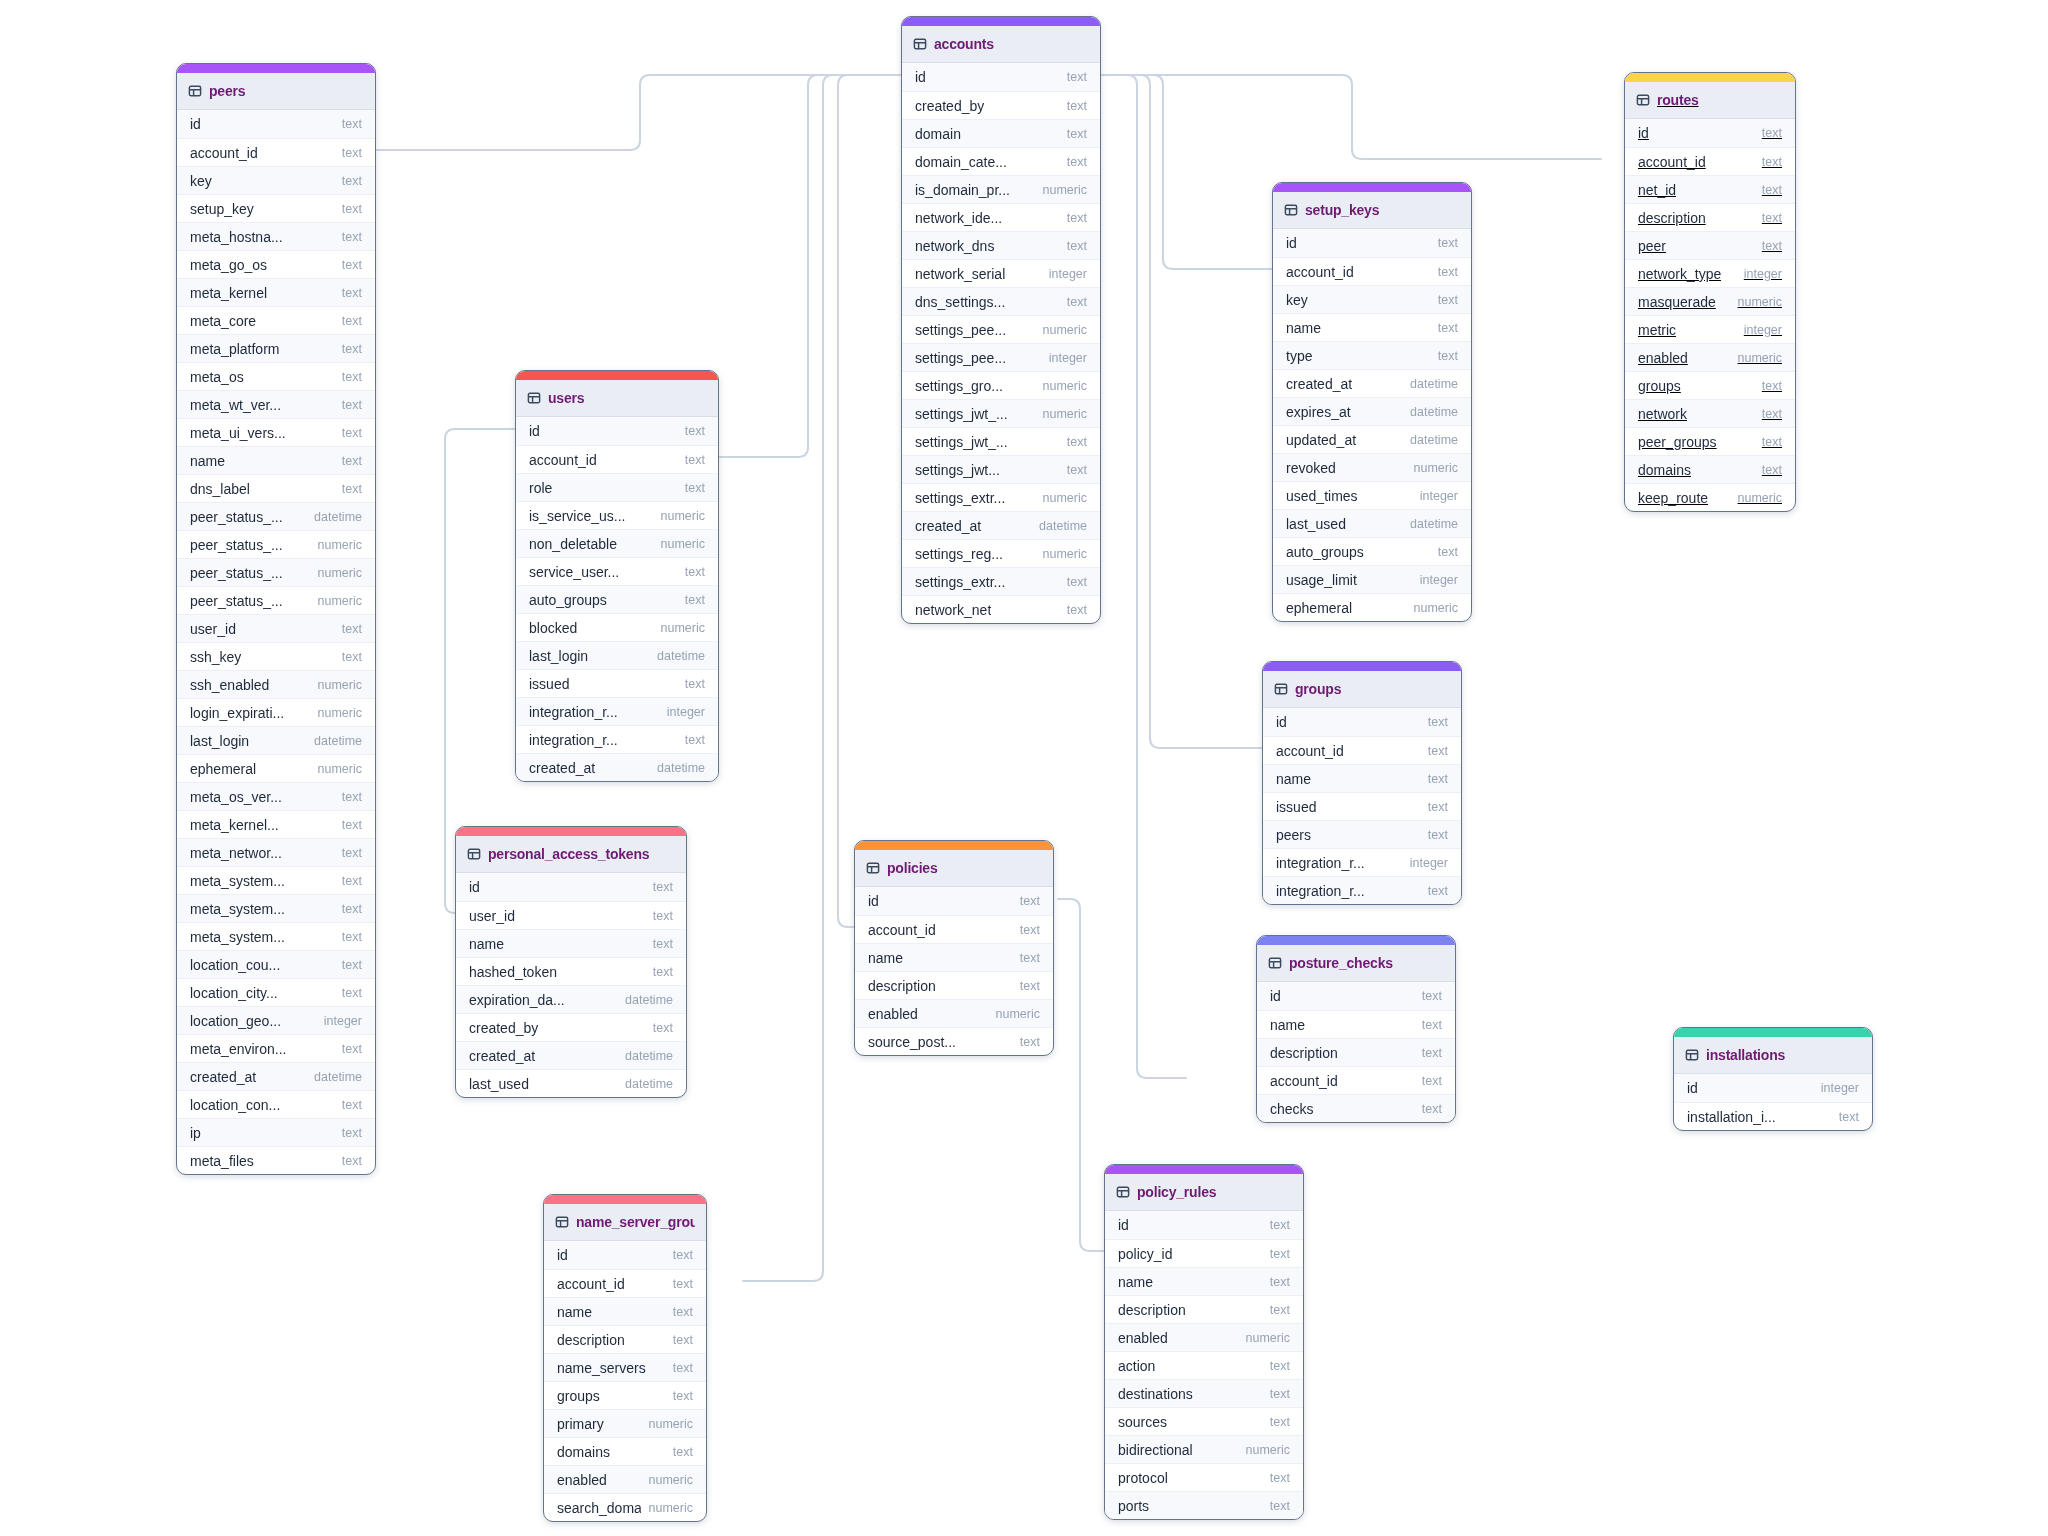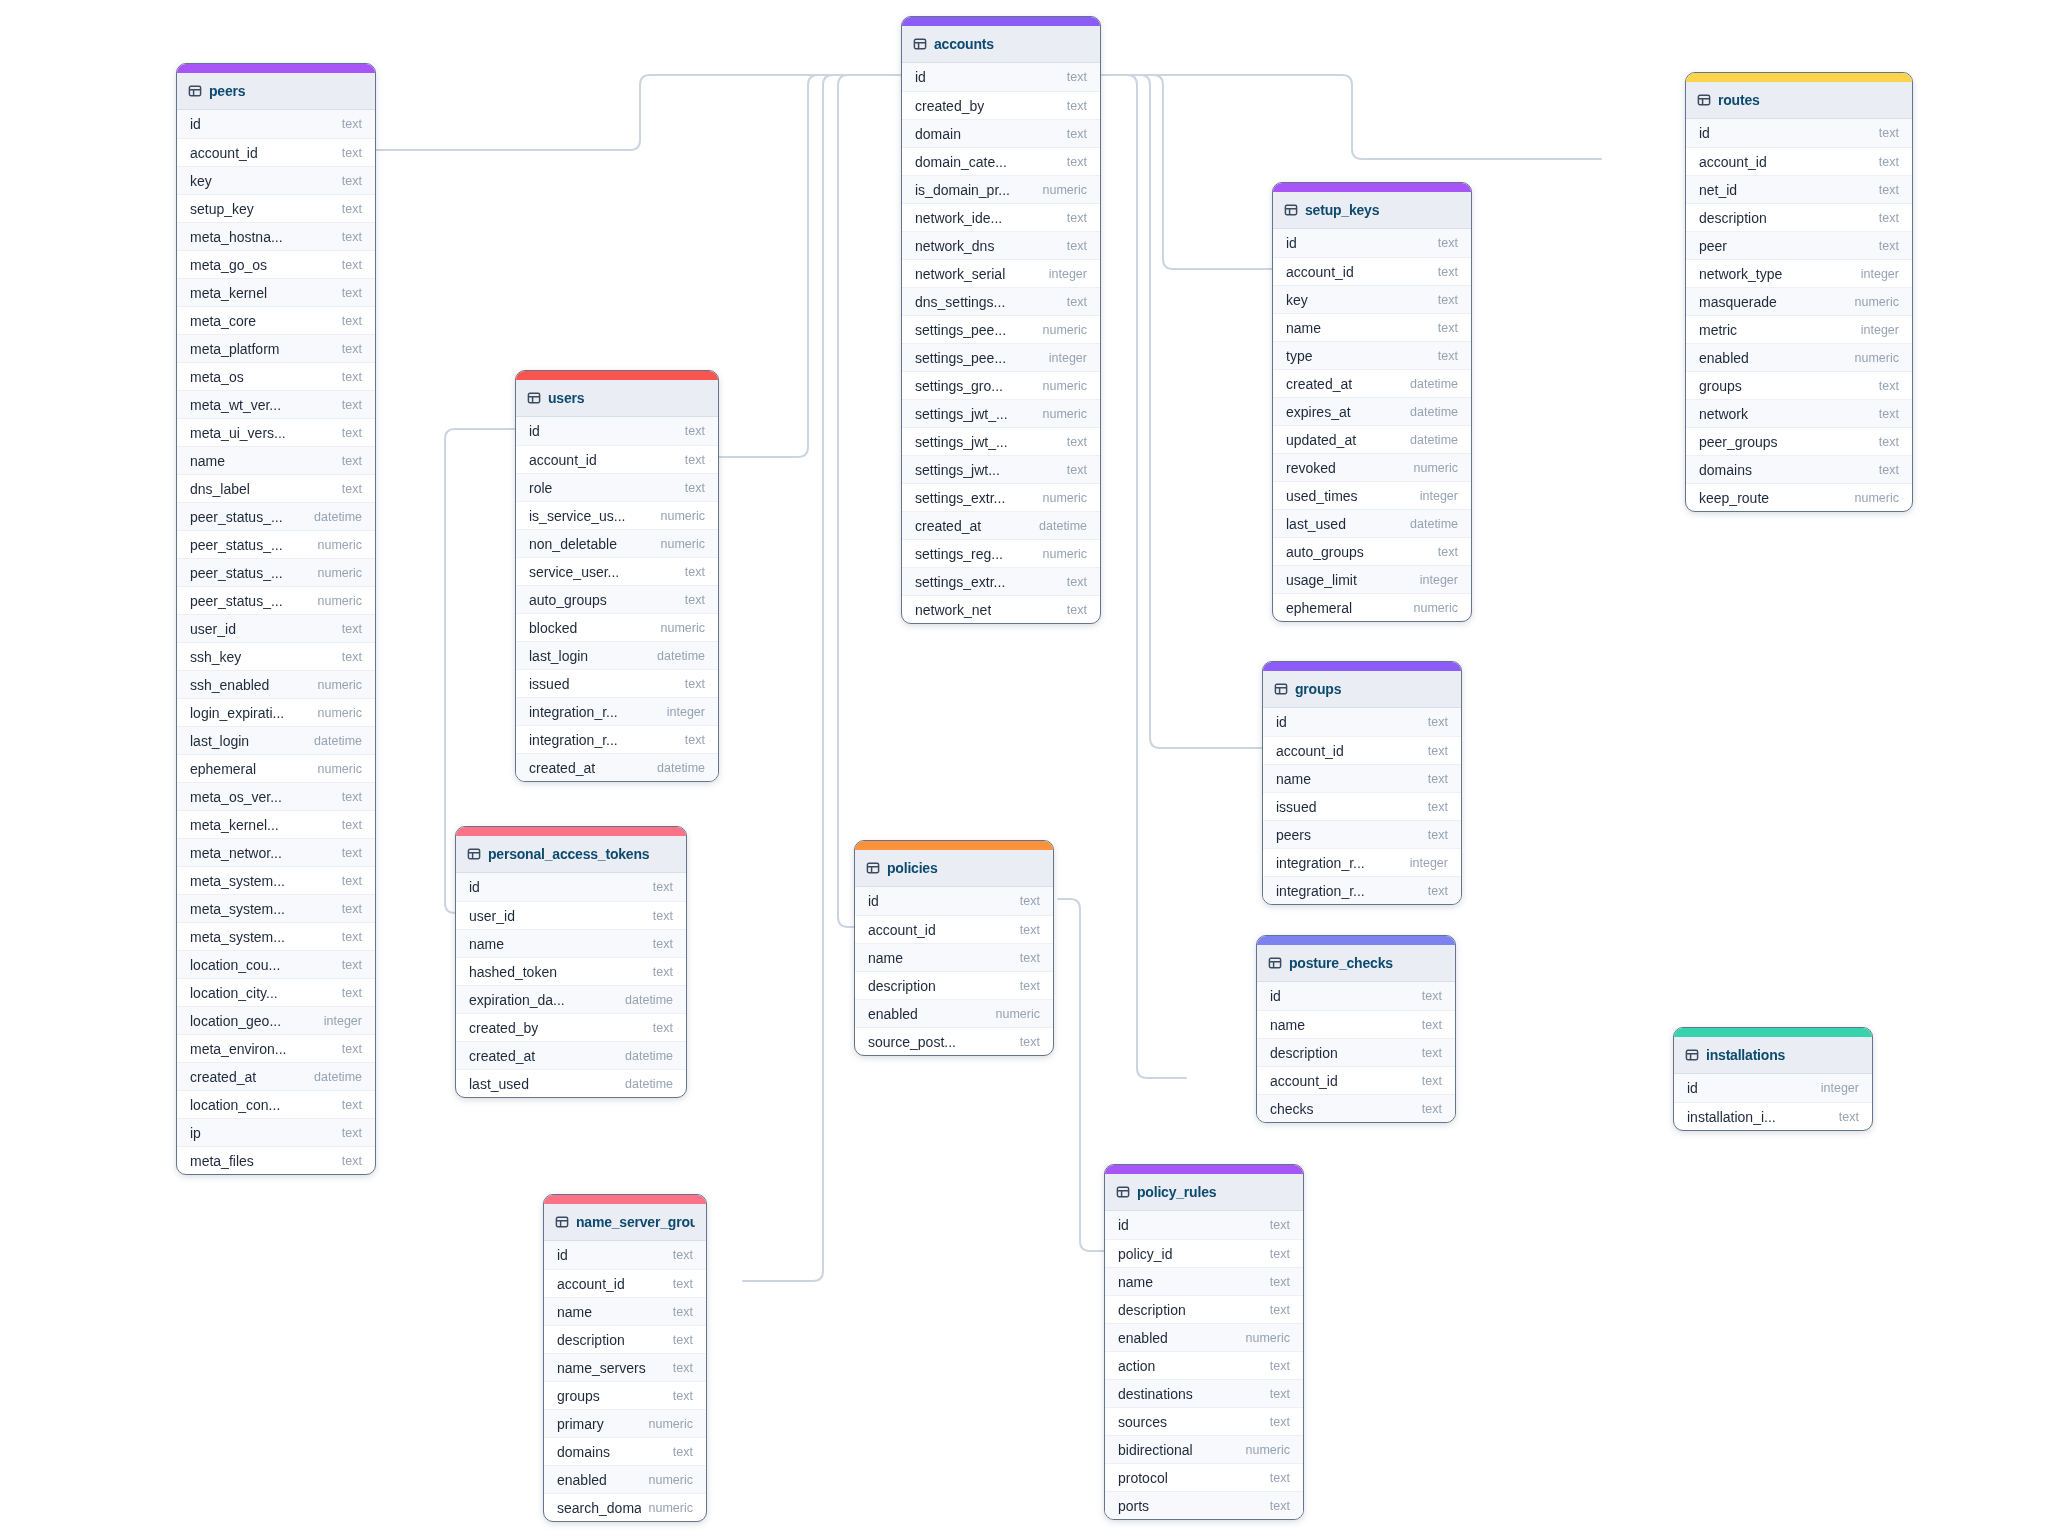--- a/index.html
+++ b/index.html
@@ -16,21 +16,21 @@
     box-shadow:0 2px 6px rgba(100,116,139,.25);
     box-sizing:border-box;
   }
   .strip{height:9px;}
   .thead{
     height:36px;display:flex;align-items:center;gap:7px;
     padding:0 11px;background:#eaeef4;border-bottom:1px solid #d8dfe9;
   }
   .ticon{display:flex;align-items:center;flex-shrink:0;}
   .ttitle{
-    font-size:14px;font-weight:700;color:#0c4a6e;letter-spacing:-0.2px;
+    font-size:14px;font-weight:700;color:#701a75;letter-spacing:-0.2px;
     white-space:nowrap;overflow:hidden;
   }
   .rows{display:block;}
   .trow{
     height:28px;display:flex;align-items:center;justify-content:space-between;
     padding:0 13px;box-sizing:border-box;
   }
   .trow:nth-child(odd){background:#f7f9fc;}
   .trow + .trow{border-top:1px solid #eceff5;}
   .fname{font-size:14px;color:#1e293b;white-space:nowrap;overflow:hidden;}
@@ -713,21 +713,21 @@
         <div class="trow">
     <span class="fname">account_id</span>
     <span class="ftype">text</span>
   </div>
         <div class="trow">
     <span class="fname">checks</span>
     <span class="ftype">text</span>
   </div>
       </div>
   </div>
-    <div class="table-card" style="left: 1685px; top: 72px; width: 228px;">
+    <div class="table-card" style="left: 1624px; top: 72px; width: 172px; text-decoration: underline;">
     <div class="strip" style="background: rgb(252, 211, 77);"></div>
     <div class="thead">
       <span class="ticon">
         <svg viewBox="0 0 16 16" width="14" height="14" aria-hidden="true">
           <rect x="1.6" y="2.6" width="12.8" height="10.8" rx="1.6" fill="none" stroke="#3b4a5e" stroke-width="1.7"></rect>
           <path d="M1.6 6.6 H14.4 M6.4 6.6 V13.4" fill="none" stroke="#3b4a5e" stroke-width="1.7"></path>
         </svg>
       </span>
       <span class="ttitle">routes</span>
     </div>

